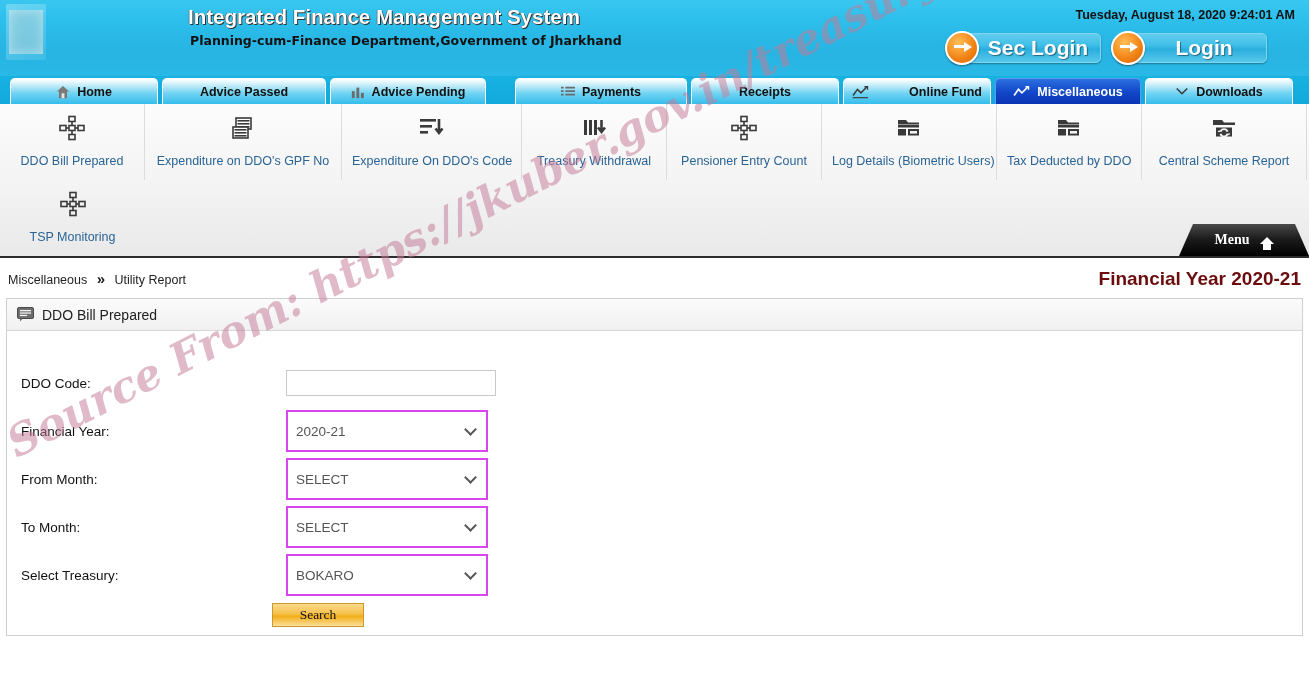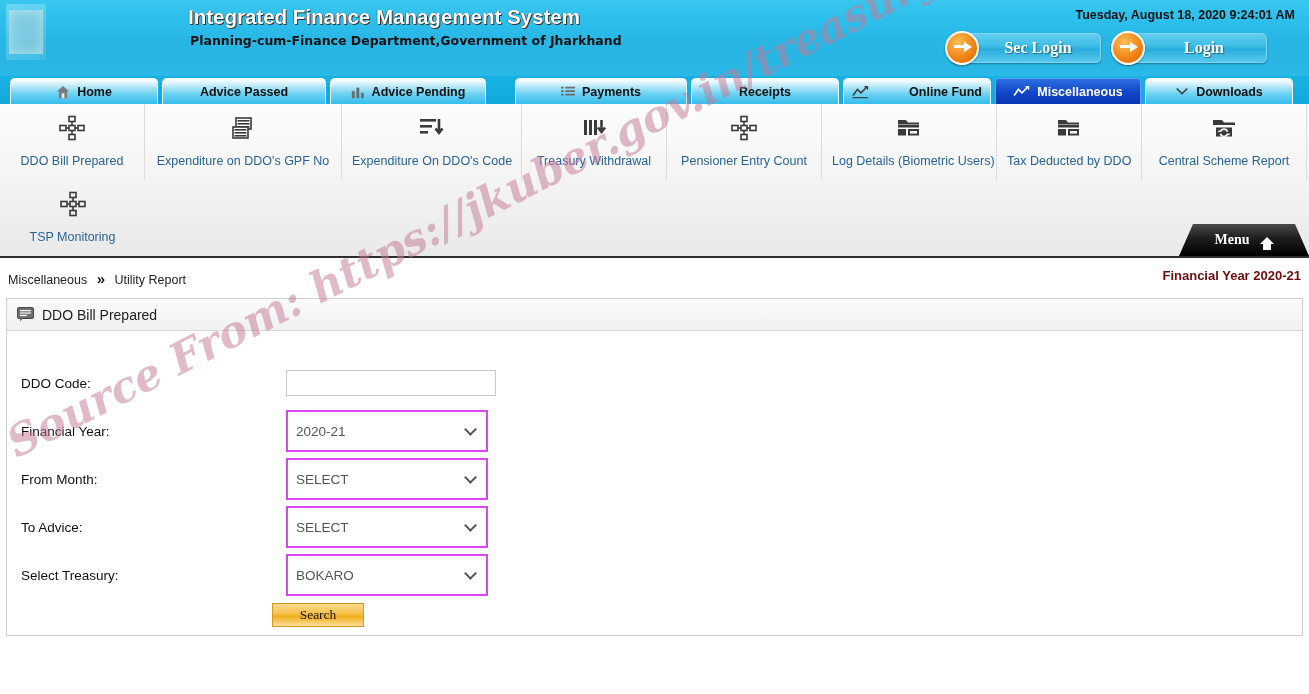--- a/index.html
+++ b/index.html
@@ -58,25 +58,24 @@
     font-size: 12.5px; font-weight: 700; color: #111;
     white-space: nowrap;
   }
   .loginbtn {
     position: absolute; top: 33px;
     height: 30px; width: 150px;
     border-radius: 5px;
     background: linear-gradient(to bottom, #63cdef 0%, #3fbfe8 40%, #2aaedd 55%, #58c8ec 100%);
     border: 1px solid #7fd6f2;
     box-shadow: 0 1px 2px rgba(0,0,0,.35);
-    color: #ffffff; font-size: 16px; font-weight: 700;
+    color: #ffffff; font-size: 21px; font-weight: 700;
     line-height: 28px; text-align: center; padding-left: 24px;
     text-shadow: 1px 1px 1px rgba(0,0,0,.45);
     cursor: pointer;
-    font-family: Liberation Serif, serif;
   }
   .loginbtn .arrowc {
     position: absolute; left: -7px; top: -3px;
     width: 34px; height: 34px; border-radius: 50%;
     background: radial-gradient(circle at 38% 32%, #ffbe55, #f07f12 62%, #d4650a 100%);
     border: 2px solid #ffffff;
     box-shadow: 0 1px 2px rgba(0,0,0,.4);
   }
   .loginbtn .arrowc::after {
     content: ""; position: absolute; left: 7px; top: 12px;
@@ -158,21 +157,21 @@
   .crumbwrap {
     position: relative; height: 40px;
     display: flex; align-items: center; padding: 0 8px;
     background: #fff;
   }
   .crumb { font-size: 12.5px; color: #222; }
   .crumb a { color: #222; text-decoration: none; cursor: pointer; }
   .crumb .chev { font-size: 15px; font-weight: 700; margin: 0 6px; }
   .fy {
     position: absolute; right: 8px; top: 10px;
-    font-size: 13px; font-weight: 700; color: #6b0d0d;
+    font-size: 19px; font-weight: 700; color: #6b0d0d;
   }
 
   
   .panel {
     position: relative;
     margin: 0 6px;
     border: 1px solid #cfcfcf;
     background: #fff;
     height: 338px;
   }
@@ -543,21 +542,21 @@
           </div>
         </div>
         <div class="frow">
           <div class="flabel">From Month:</div>
           <div class="fsel">
             <span>SELECT</span>
             <span class="chevdn"></span>
           </div>
         </div>
         <div class="frow">
-          <div class="flabel">To Advice:</div>
+          <div class="flabel">To Month:</div>
           <div class="fsel">
             <span>SELECT</span>
             <span class="chevdn"></span>
           </div>
         </div>
         <div class="frow">
           <div class="flabel">Select Treasury:</div>
           <div class="fsel">
             <span>BOKARO</span>
             <span class="chevdn"></span>

